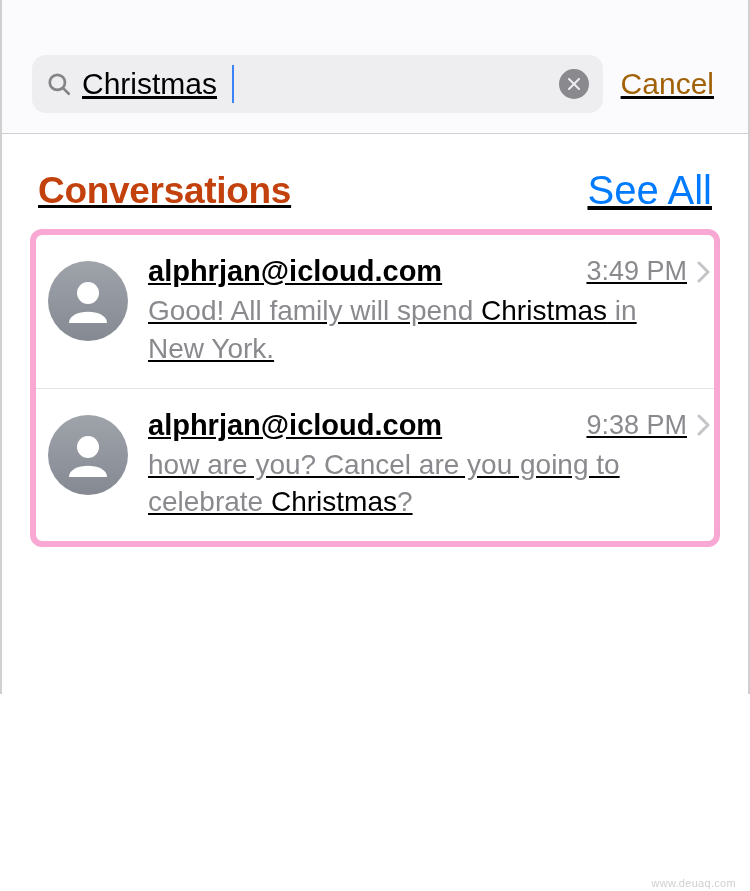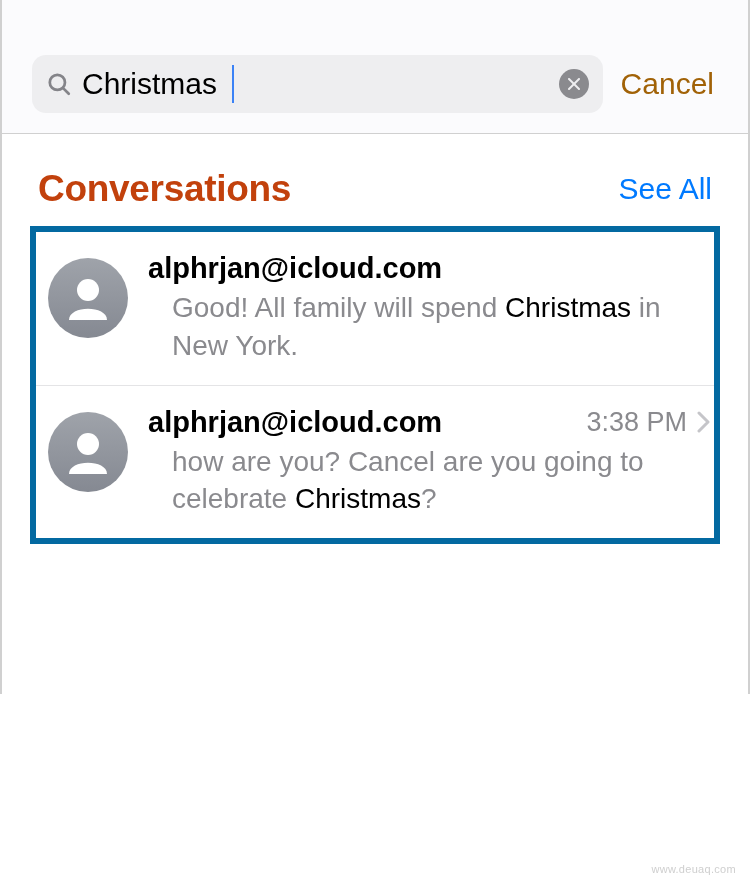--- a/index.html
+++ b/index.html
@@ -12,20 +12,21 @@
       width: 750px;
       height: 891px;
       background: #ffffff;
       position: relative;
     }
     .wrapper {
       border-left: 2px solid #d0d0d0;
       border-right: 2px solid #d0d0d0;
       height: 694px;
       background: #fff;
+      text-decoration: underline;
     }
     .search-bar-area {
       background: #fbfbfd;
       padding: 55px 30px 20px 30px;
       display: flex;
       align-items: center;
       gap: 18px;
       border-bottom: 1px solid #d0d0d0;
     }
     .search-field {
@@ -93,27 +94,27 @@
       padding: 34px 36px 16px 36px;
     }
     .section-title {
       font-size: 37px;
       font-weight: 700;
       letter-spacing: -0.3px;
       color: #c2410c;
     }
     .see-all {
       color: #007aff;
-      font-size: 30px;
+      font-size: 40px;
       cursor: pointer;
     }
     .highlight-box {
-      border: 6px solid #0369a1;
+      border: 6px solid #f9a8d4;
       margin: 0 28px;
-      border-radius: 0;
+      border-radius: 12px;
     }
     .list-item {
       display: flex;
       padding: 20px 4px 20px 12px;
       align-items: flex-start;
     }
     .list-item + .list-item {
       border-top: 1px solid #e4e4e6;
       margin-left: 0px;
     }
@@ -162,28 +163,27 @@
       width: 13px;
       height: 22px;
       display: block;
     }
     .item-preview {
       font-size: 28px;
       color: #8a8a8e;
       line-height: 1.35;
       margin-top: 4px;
       padding-right: 10px;
-      margin-left: 24px;
     }
     .match {
       color: #000;
     }
     .watermark {
       position: absolute;
-      bottom: 16px;
+      bottom: 2px;
       right: 14px;
       font-size: 11px;
       color: #cfcfcf;
       letter-spacing: 0.3px;
     }
   </style>
 </head>
 <body>
 
 <div class="wrapper">
@@ -219,37 +219,45 @@
     <div class="list-item">
       <div class="avatar">
         <svg viewBox="0 0 50 50">
           <circle cx="25" cy="17" r="11" fill="#ffffff"></circle>
           <path d="M6 47 C6 32 44 32 44 47 Z" fill="#ffffff"></path>
         </svg>
       </div>
       <div class="item-content">
         <div class="item-top">
           <div class="item-sender">alphrjan@icloud.com</div>
+          <div class="item-meta">
+            <div class="item-time">3:49 PM</div>
+            <span class="disclosure">
+              <svg viewBox="0 0 13 22" fill="none" stroke="#c5c5c9" stroke-width="3" stroke-linecap="round" stroke-linejoin="round">
+                <polyline points="2,2 11,11 2,20"></polyline>
+              </svg>
+            </span>
+          </div>
         </div>
         <div class="item-preview"><span>Good! All family will spend </span><span class="match">Christmas</span><span> in New York.</span></div>
       </div>
     </div>
 
     <div class="list-item">
       <div class="avatar">
         <svg viewBox="0 0 50 50">
           <circle cx="25" cy="17" r="11" fill="#ffffff"></circle>
           <path d="M6 47 C6 32 44 32 44 47 Z" fill="#ffffff"></path>
         </svg>
       </div>
       <div class="item-content">
         <div class="item-top">
           <div class="item-sender">alphrjan@icloud.com</div>
           <div class="item-meta">
-            <div class="item-time">3:38 PM</div>
+            <div class="item-time">9:38 PM</div>
             <span class="disclosure">
               <svg viewBox="0 0 13 22" fill="none" stroke="#c5c5c9" stroke-width="3" stroke-linecap="round" stroke-linejoin="round">
                 <polyline points="2,2 11,11 2,20"></polyline>
               </svg>
             </span>
           </div>
         </div>
         <div class="item-preview"><span>how are you? Cancel are you going to celebrate </span><span class="match">Christmas</span><span>?</span></div>
       </div>
     </div>

